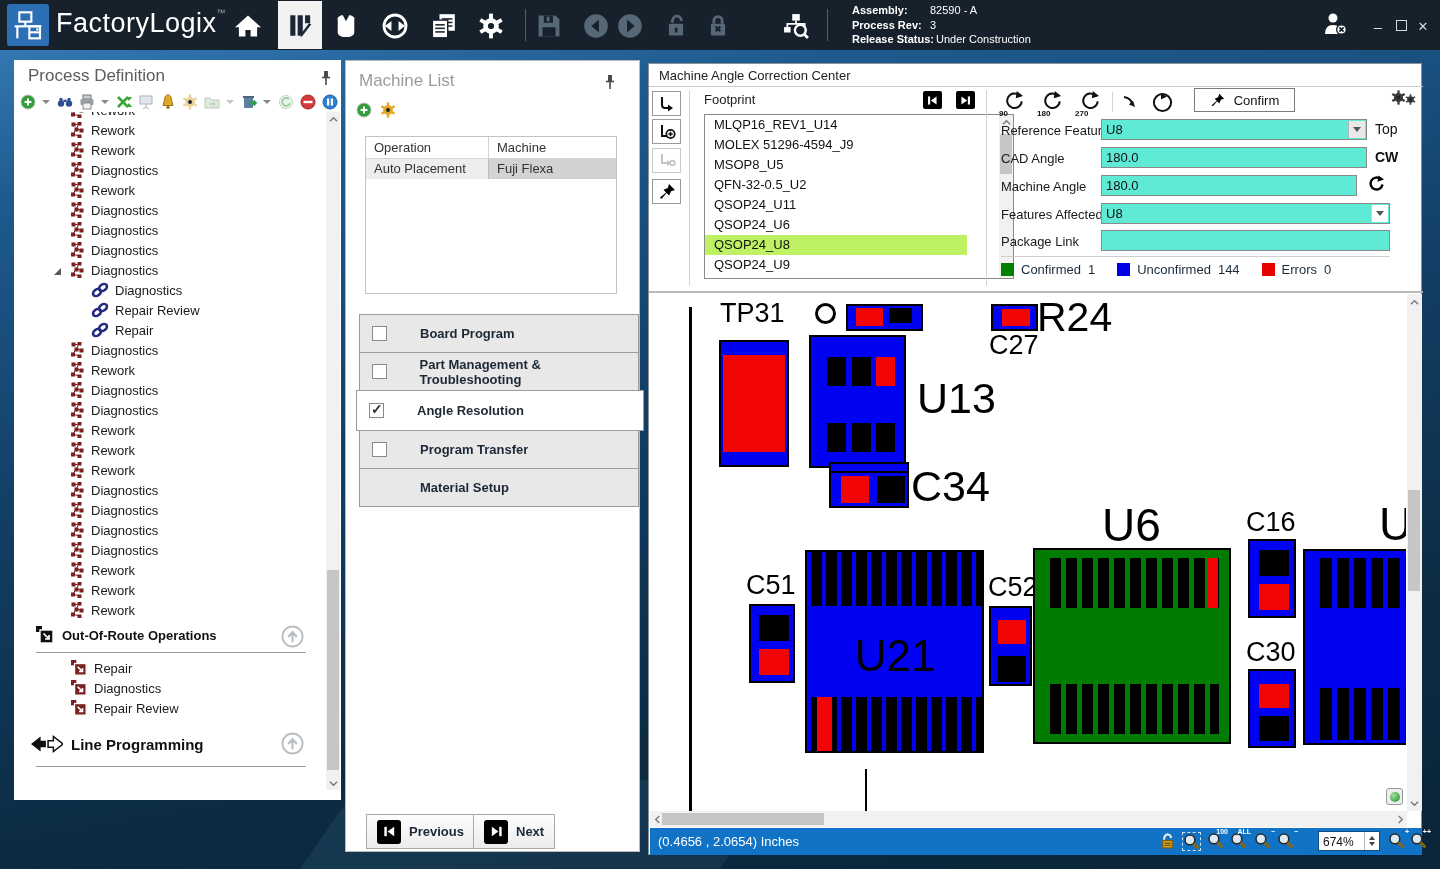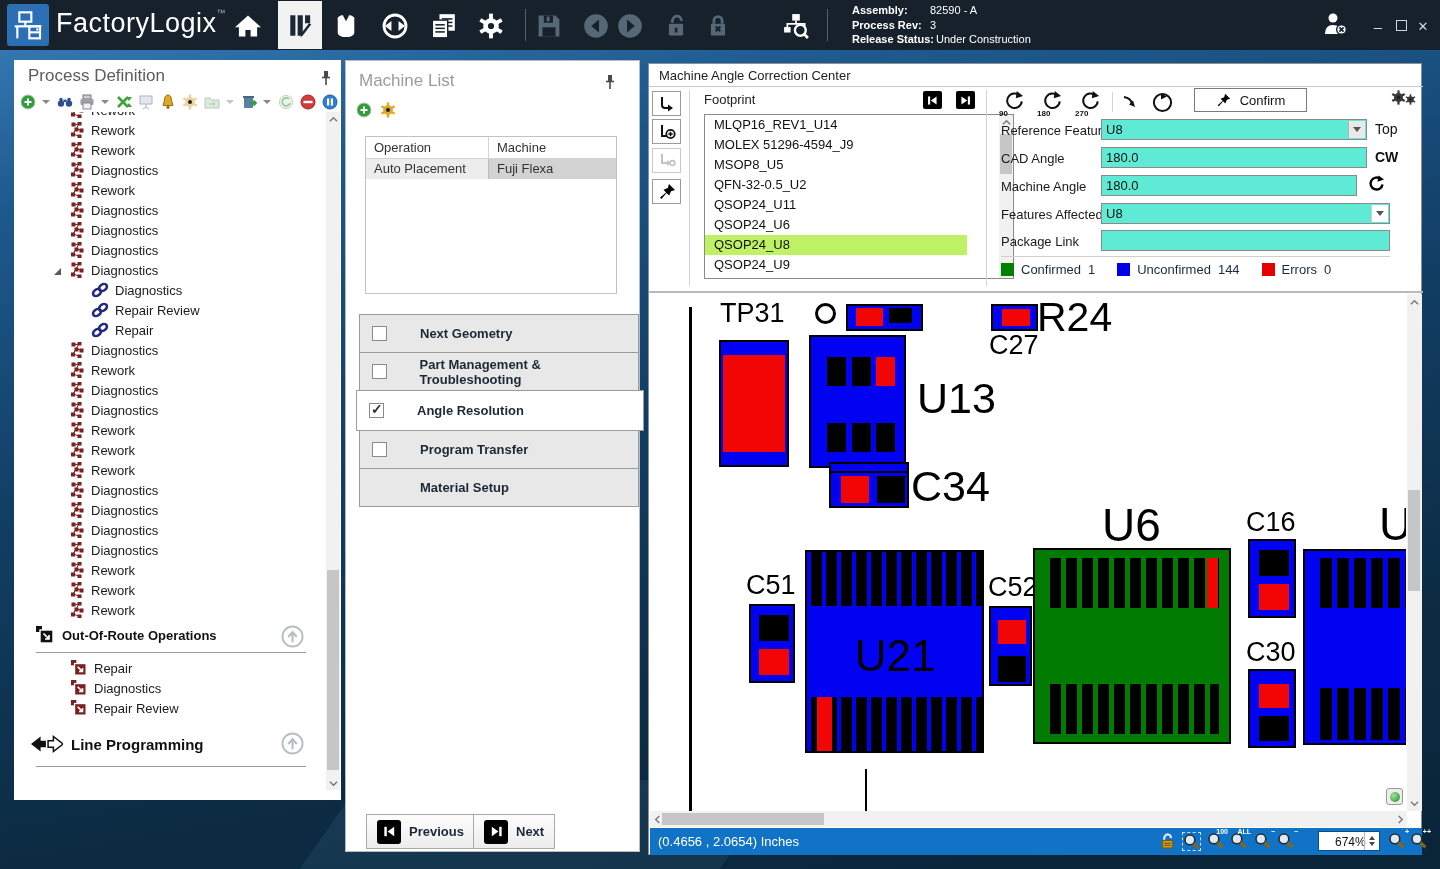--- a/index.html
+++ b/index.html
@@ -112,21 +112,21 @@
   .strip-g{position:absolute;background:repeating-linear-gradient(90deg,#017b01 0 5px,#000 5px 16px);}
   .strip-u{position:absolute;background:repeating-linear-gradient(90deg,#0202f2 0 5px,#000 5px 17px);}
   .hscroll{position:absolute;left:1px;top:747px;width:757px;height:16px;background:#f1f1f1;}
   .hthumb{position:absolute;top:2px;height:12px;background:#c6c6c6;}
   .statusbar{position:absolute;left:1px;top:764px;width:772px;height:27px;background:#1173c5;color:#fff;}
   .coords{position:absolute;left:8px;top:6px;font-size:13px;}
   .sico{position:absolute;top:4px;width:19px;height:19px;}
   .sico svg{width:17px;height:17px;}
   .sico .sup{position:absolute;right:-2px;top:-4px;font-size:7px;font-weight:bold;color:#fff;}
   .zoombox{position:absolute;left:668px;top:3px;width:62px;height:20px;background:#fff;border:1px solid #0b4d84;color:#111;font-size:12px;}
-  .zoombox .zval{position:absolute;left:16px;top:3px;}
+  .zoombox .zval{position:absolute;left:4px;top:3px;}
   .spinner{position:absolute;right:0;top:0;width:15px;height:18px;border-left:1px solid #bbb;display:flex;flex-direction:column;align-items:center;justify-content:center;gap:2px;}
   .spup{width:0;height:0;border-left:3.5px solid transparent;border-right:3.5px solid transparent;border-bottom:4px solid #444;}
   .spdn{width:0;height:0;border-left:3.5px solid transparent;border-right:3.5px solid transparent;border-top:4px solid #444;}
   .fitbtn{position:absolute;left:736px;top:494px;width:17px;height:17px;background:#ededed;border:1px solid #9a9a9a;border-radius:3px;display:flex;align-items:center;justify-content:center;}
   .fitbtn .dot{width:10px;height:10px;border-radius:50%;background:radial-gradient(circle at 35% 35%,#9fe3a0,#1c8a22);}
 </style>
 </head>
 <body>
 
 <svg width="0" height="0" style="position:absolute">
@@ -836,21 +836,21 @@
       <div class="drow">
         <div class="dcell1 c1">Auto Placement</div>
         <div class="c2" style="padding:2px 0 0 8px">Fuji Flexa</div>
       </div>
     </div>
 
     <div class="steps">
 
     <div class="step unchecked">
         <span class="cb"></span>
-        <span class="slabel">Next Geometry</span>
+        <span class="slabel">Board Program</span>
       </div>
         <div class="step unchecked">
         <span class="cb"></span>
         <span class="slabel">Part Management &amp; Troubleshooting</span>
       </div>
         <div class="step active checked">
         <span class="cb">
             <span class="mark">✓</span>
           </span>
         <span class="slabel">Angle Resolution</span>
@@ -974,21 +974,21 @@
       </div>
     <div class="vsep" style="left:463px;top:28px;height:20px"></div>
     <div class="abs" style="left:472px;top:30px"><svg width="18" height="18" viewBox="0 0 18 18">
           <path d="M3 3 Q10 4 11 10" fill="none" stroke="#111" stroke-width="2"></path>
           <polygon points="8,10.5 14,13 12,6.5" fill="#111"></polygon>
         </svg></div>
     <div class="abs" style="left:503px;top:28px"><svg width="21" height="21" viewBox="0 0 21 21">
           <circle cx="10.5" cy="10.5" r="8.6" fill="none" stroke="#111" stroke-width="2"></circle>
           <polygon points="9,1.5 15,4.5 9,7.5" fill="#111"></polygon>
         </svg></div>
-    <div class="ccbtn" style="left:545px;width:113px">
+    <div class="ccbtn" style="left:545px;width:101px">
       <svg width="15" height="15" viewBox="0 0 18 18" style="margin-right:9px;color:#000">
           <use href="#i-dart"></use>
         </svg>
       <span>Confirm</span>
     </div>
     <div class="abs" style="left:742px;top:26px">
       <svg width="15" height="15" viewBox="0 0 20 20" style="color:#3a3a3a">
           <use href="#i-gear"></use>
         </svg>
       <svg width="11" height="11" viewBox="0 0 20 20" style="color:#3a3a3a;margin-left:-5px">

